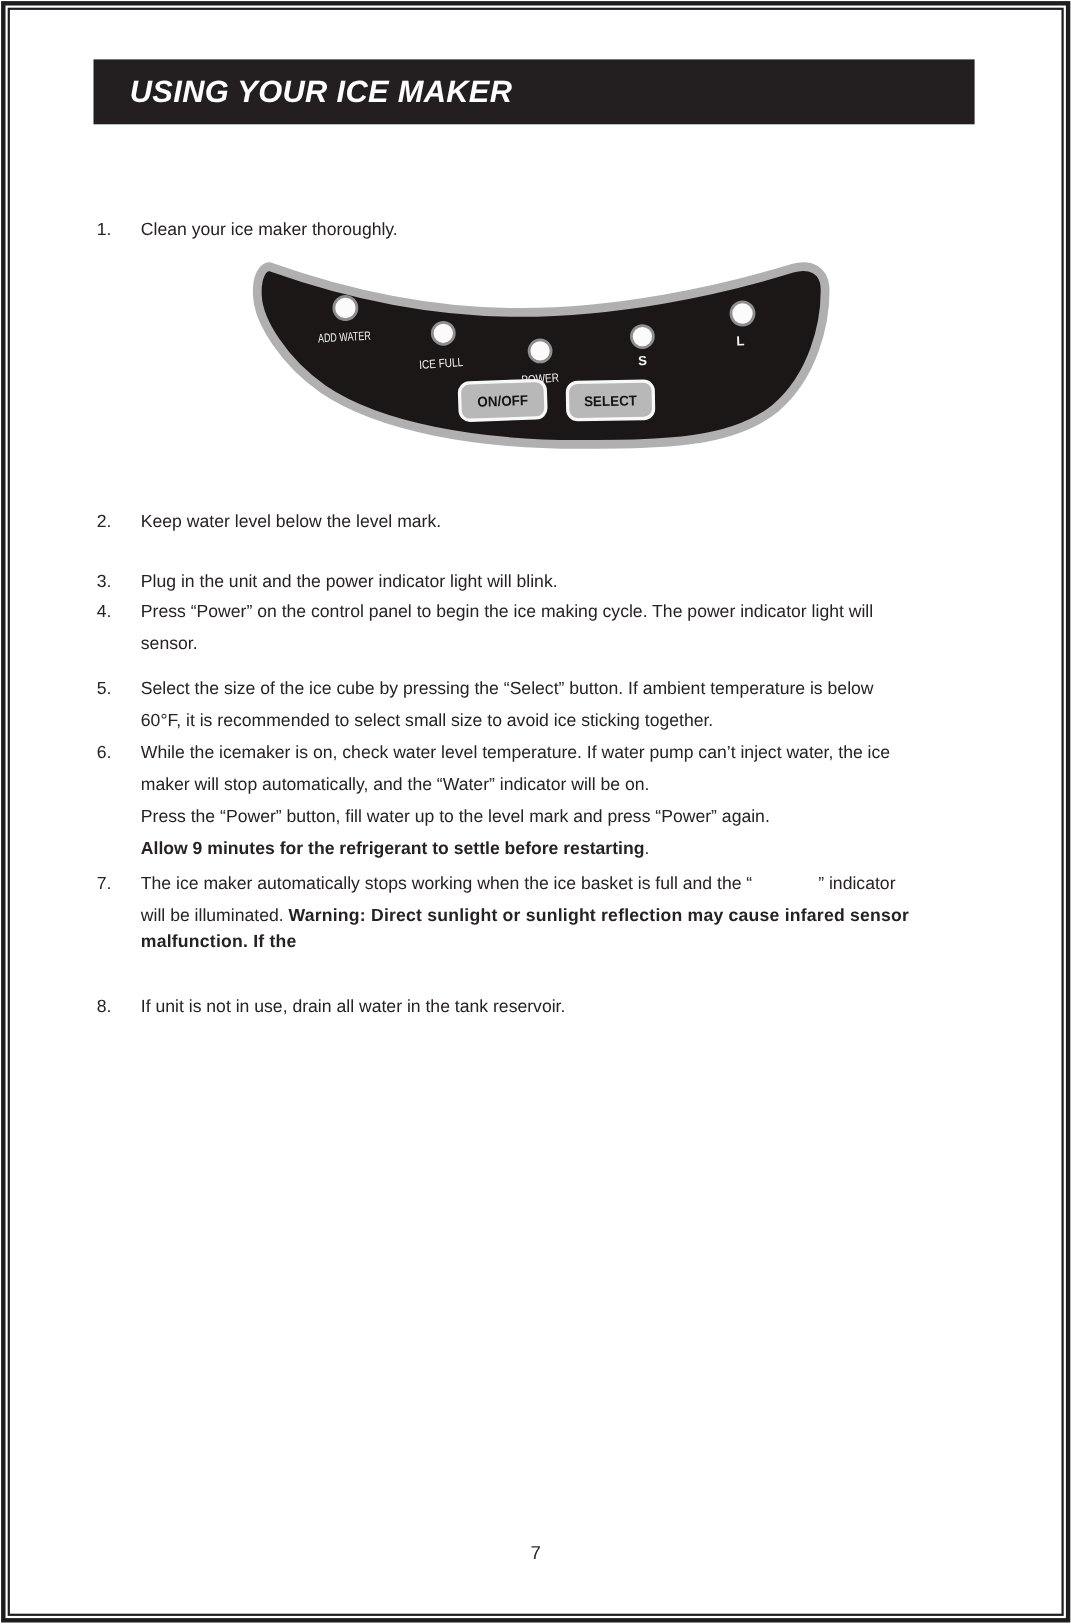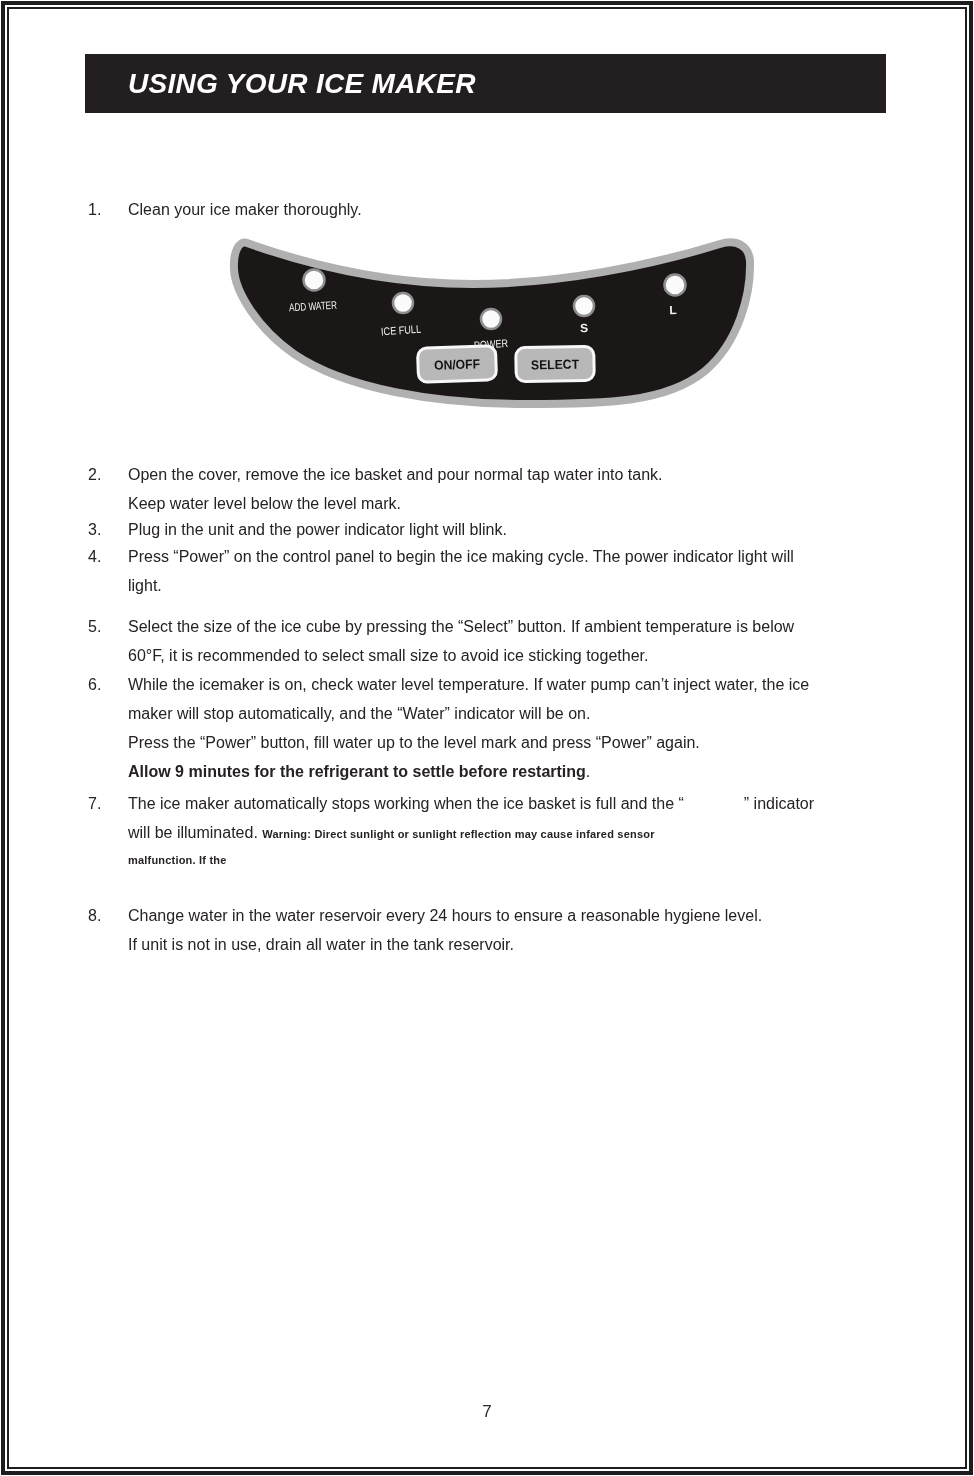--- a/index.html
+++ b/index.html
@@ -5,32 +5,32 @@
   html,body{margin:0;padding:0;}
   body{
     width:974px;height:1476px;position:relative;background:#ffffff;
     font-family:"Liberation Sans",sans-serif;color:#262223;
   }
   .border-outer{position:absolute;inset:1px;border:4px solid #1d1d1f;pointer-events:none;}
   .border-inner{position:absolute;inset:7px;border:2px solid #1d1d1f;pointer-events:none;}
 
   .header{position:absolute;left:85px;top:54px;width:801px;height:59px;background:#231f20;}
   .header .title{
-    display:block;line-height:59px;padding-left:43px;
+    display:block;line-height:59px;padding-left:33px;
     font-size:28px;font-weight:bold;font-style:italic;color:#ffffff;letter-spacing:.3px;
     white-space:nowrap;
   }
 
   .step{position:absolute;left:88px;width:812px;font-size:16px;line-height:29px;}
   .step .num{position:absolute;left:0;top:0;}
   .step .body{margin-left:40px;}
   .ln{white-space:nowrap;}
   .b{font-weight:bold;}
   .warnblock{line-height:23.5px;margin-top:3px;}
-  .warn{font-weight:bold;font-size:11px;letter-spacing:.2px;}
+  .warn{font-weight:bold;font-size:16px;letter-spacing:.2px;}
   .gap{display:inline-block;width:60px;height:1px;}
 
   .panel-wrap{position:absolute;left:228px;top:230px;width:530px;height:182px;}
   .panel-wrap svg{display:block;width:530px;height:182px;}
 
   .pagenum{position:absolute;left:0;top:1402px;width:100%;text-align:center;font-size:17px;color:#2a2a2a;}
 </style>
 </head>
 <body>
 
@@ -80,37 +80,36 @@
       <g transform="rotate(-1 327 134)">
         <rect x="288" y="117" width="78" height="34" rx="9" fill="#b8b8b8" stroke="#f8f8f8" stroke-width="3"></rect>
         <text x="327" y="139" text-anchor="middle" font-size="13" font-weight="bold" fill="#141414" textLength="48" lengthAdjust="spacingAndGlyphs">SELECT</text>
       </g>
     </svg>
   </div>
 
   <div class="step" style="top:460px">
     <span class="num">2.</span>
     <div class="body">
-      <div class="ln">Open the cover, remove the ice basket and pour normal tap water into tank.</div>
       <div class="ln">Keep water level below the level mark.</div>
     </div>
   </div>
 
   <div class="step" style="top:515px">
     <span class="num">3.</span>
     <div class="body">
       <div class="ln">Plug in the unit and the power indicator light will blink.</div>
     </div>
   </div>
 
   <div class="step" style="top:542px">
     <span class="num">4.</span>
     <div class="body">
       <div class="ln">Press “Power” on the control panel to begin the ice making cycle. The power indicator light will</div>
-      <div class="ln">light.</div>
+      <div class="ln">sensor.</div>
     </div>
   </div>
 
   <div class="step" style="top:612px">
     <span class="num">5.</span>
     <div class="body">
       <div class="ln">Select the size of the ice cube by pressing the “Select” button. If ambient temperature is below</div>
       <div class="ln">60°F, it is recommended to select small size to avoid ice sticking together.</div>
     </div>
   </div>
@@ -134,19 +133,18 @@
       <div class="warnblock">
         <span>will be illuminated. </span><span class="warn">Warning: Direct sunlight or sunlight reflection may cause infared sensor</span>
         <div class="ln"><span class="warn">malfunction. If the</span></div>
       </div>
     </div>
   </div>
 
   <div class="step" style="top:901px">
     <span class="num">8.</span>
     <div class="body">
-      <div class="ln">Change water in the water reservoir every 24 hours to ensure a reasonable hygiene level.</div>
       <div class="ln">If unit is not in use, drain all water in the tank reservoir.</div>
     </div>
   </div>
 
   <div class="pagenum">7</div>
 </div>
 
 </body></html>

